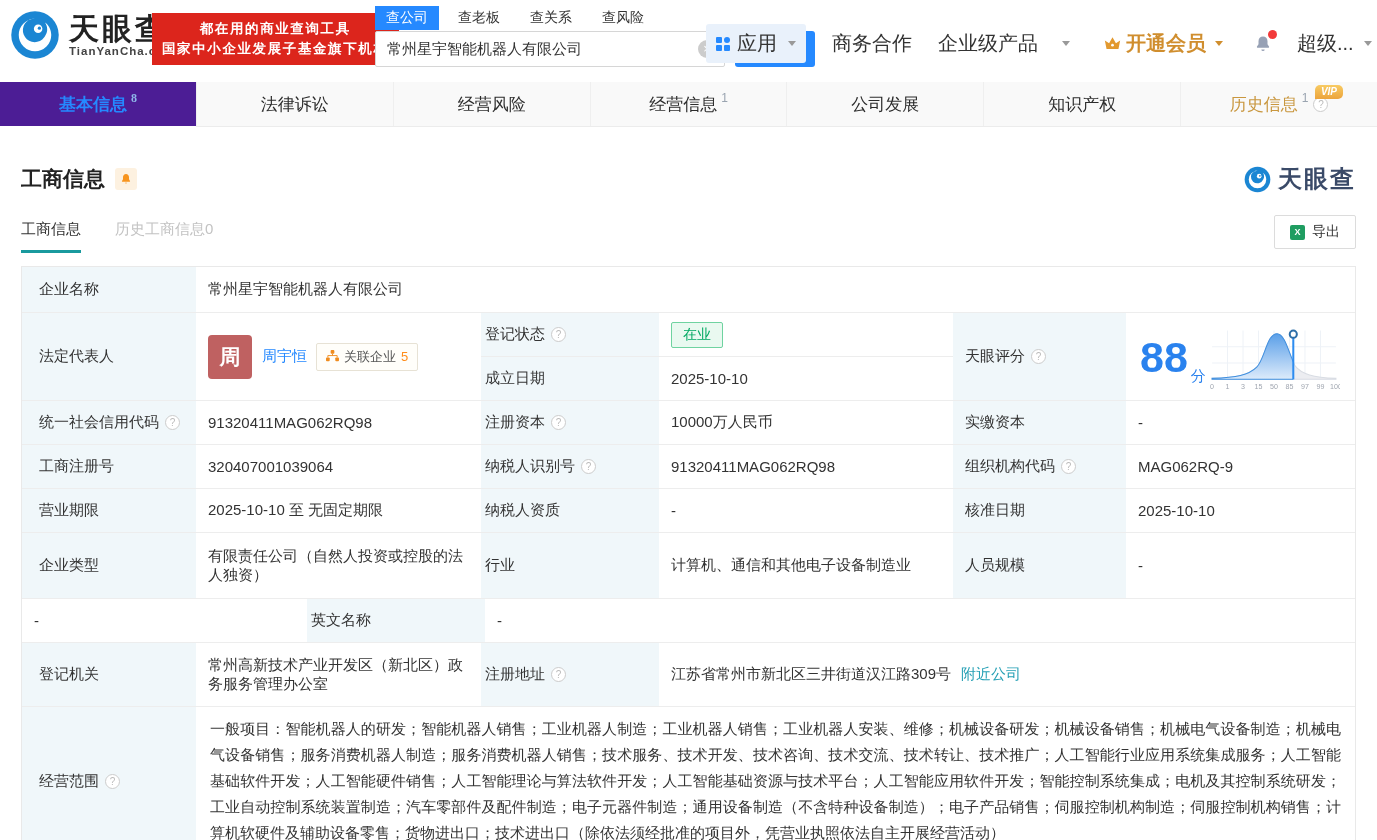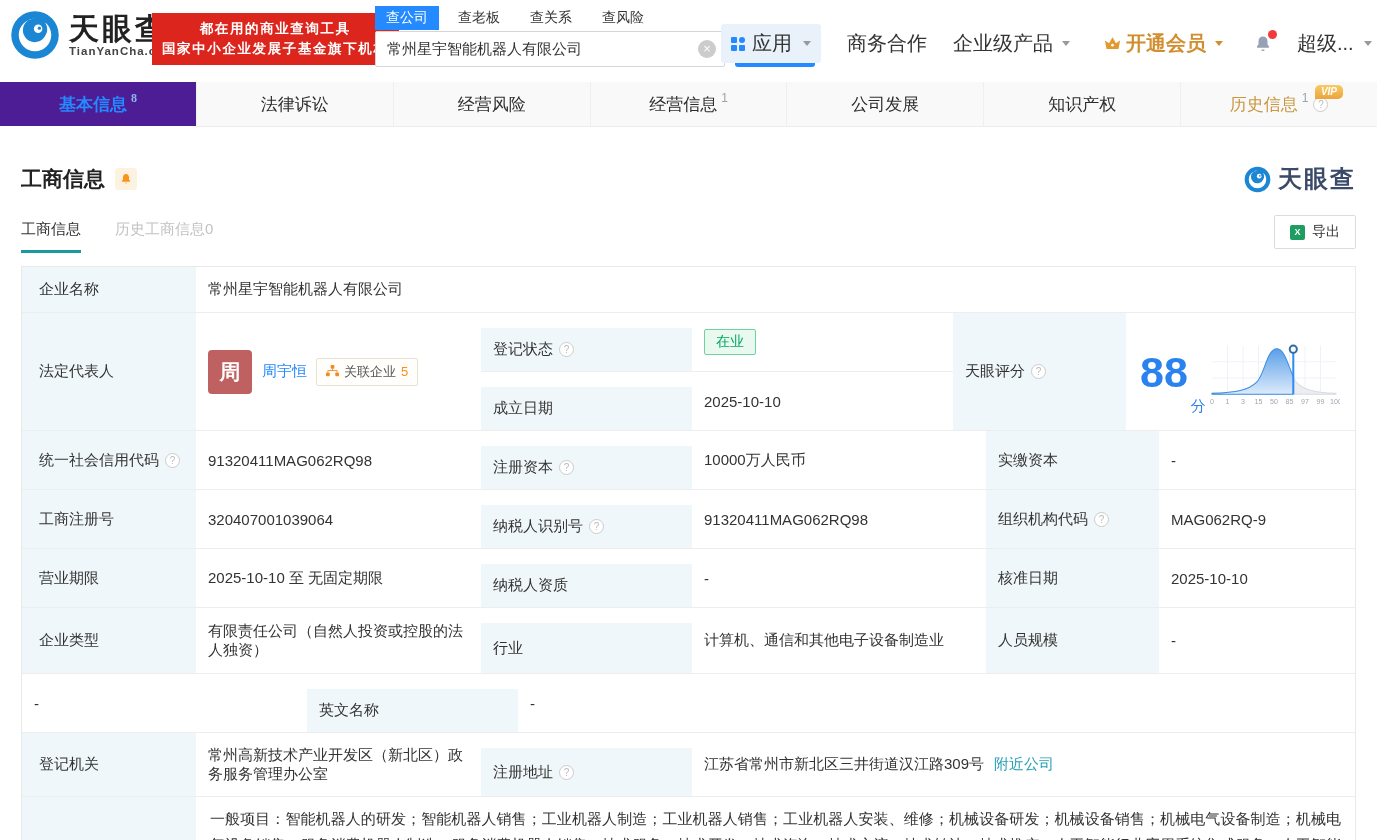--- a/index.html
+++ b/index.html
@@ -29,21 +29,21 @@
   .sbtn { width:80px; height:36px; margin-left:10px; background:#2589ff; color:#fff;
     border:none; border-radius:3px; font-size:15px; cursor:pointer; font-family:inherit; }
 
   .nav { position:absolute; right:10px; top:24px; display:flex; align-items:center; font-size:20px; }
   .nav-item { display:flex; align-items:center; cursor:pointer; white-space:nowrap; }
   .apps-chip { background:#e9f1fb; border-radius:3px; padding:6px 10px; gap:7px; margin-right:26px; }
   .grid-ic { display:grid; grid-template-columns:6px 6px; grid-template-rows:6px 6px; gap:2px; }
   .grid-ic i { background:#2589ff; border-radius:1px; }
   .grid-ic i:nth-child(2){ border-radius:50%; }
   .coop { margin-right:26px; }
-  .entp { margin-right:34px; gap:5px; }
+  .entp { margin-right:34px; gap:20px; }
   .vip-link { color:#d08e2e; font-weight:bold; gap:5px; margin-right:30px; }
   .bell-wrap { position:relative; margin-right:24px; }
   .bell-wrap .dot { position:absolute; top:-4px; right:-4px; width:9px; height:9px;
     background:#f23a3a; border-radius:50%; }
   .user { gap:6px; max-width:70px; }
   .caret { width:0; height:0; border-left:4.5px solid transparent; border-right:4.5px solid transparent;
     border-top:5px solid #999; display:inline-block; margin-left:4px; }
 
   
   .maintabs { display:flex; height:45px; background:#f9f9f9; border-bottom:1px solid #ececec; }
@@ -82,22 +82,22 @@
     font-weight:bold; display:flex; align-items:center; justify-content:center; }
 
   
   .tbl { margin:13px 21px 0; border:1px solid #e9e9e9; font-size:15px; }
   .tr { display:flex; border-bottom:1px solid #ededed; align-items:stretch; }
   .tr:last-child { border-bottom:none; }
   .lab { background:#f0f7fa; width:174px; flex-shrink:0; padding:12px 8px 12px 17px;
     display:flex; align-items:center; gap:6px; color:#333; }
   .val { padding:12px 12px; display:flex; align-items:center; flex-wrap:wrap; }
   .c2 { width:285px; flex-shrink:0; }
-  .lab3 { background:#f0f7fa; width:211px; flex-shrink:0; padding:12px 8px 12px 12px;
-    display:flex; align-items:center; gap:6px;margin-top:15px; }
+  .lab3 { background:#f0f7fa; width:178px; flex-shrink:0; padding:12px 8px 12px 4px;
+    display:flex; align-items:center; gap:6px; }
   .c4 { width:294px; flex-shrink:0; }
   .lab5 { background:#f0f7fa; width:173px; flex-shrink:0; padding:12px 8px 12px 12px;
     display:flex; align-items:center; gap:6px; }
   .c6 { flex:1; }
   .grow { flex:1; }
   .h46 { min-height:46px;text-align:right; }
   .h43 { min-height:43px; }
   .h66 { min-height:66px; }
   .h64 { min-height:64px; }
   .row2 { min-height:88px; }

